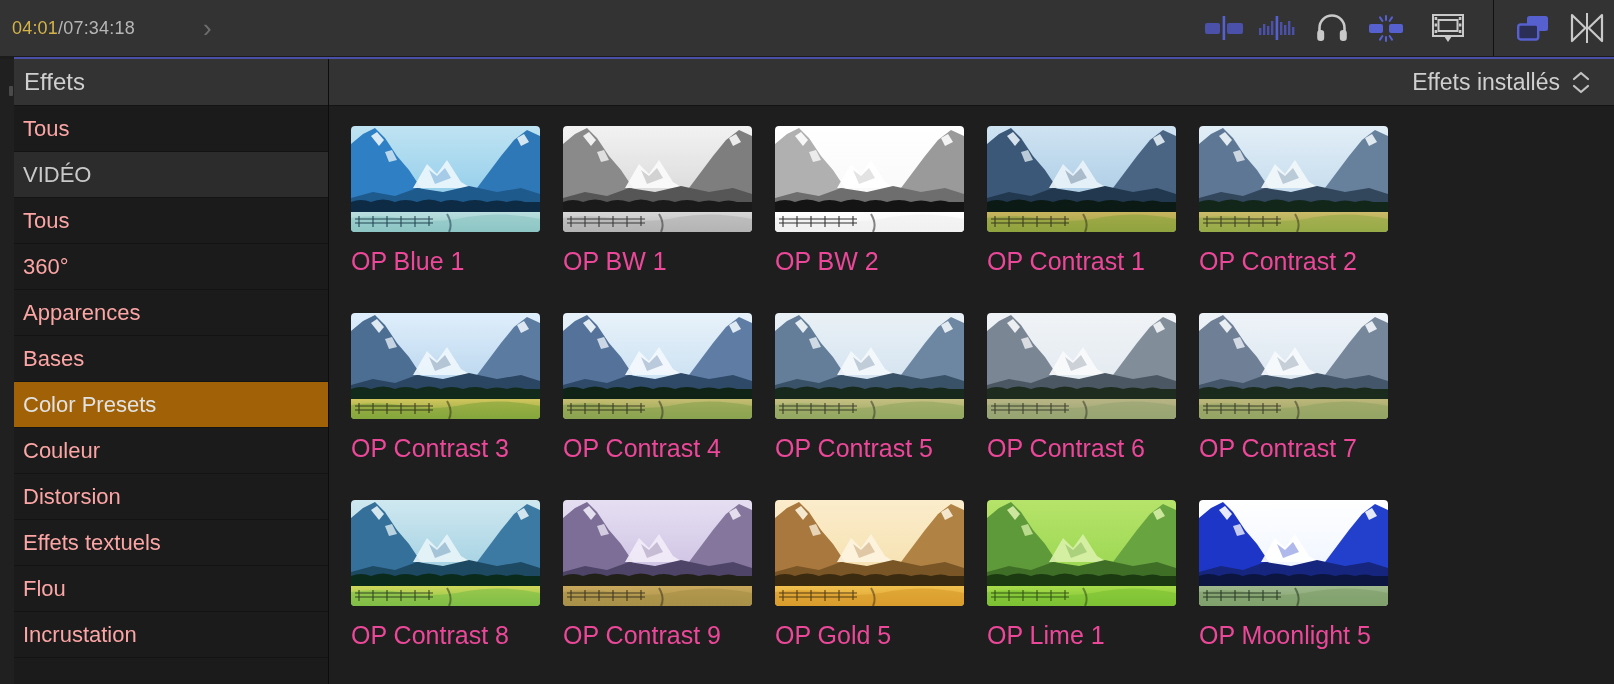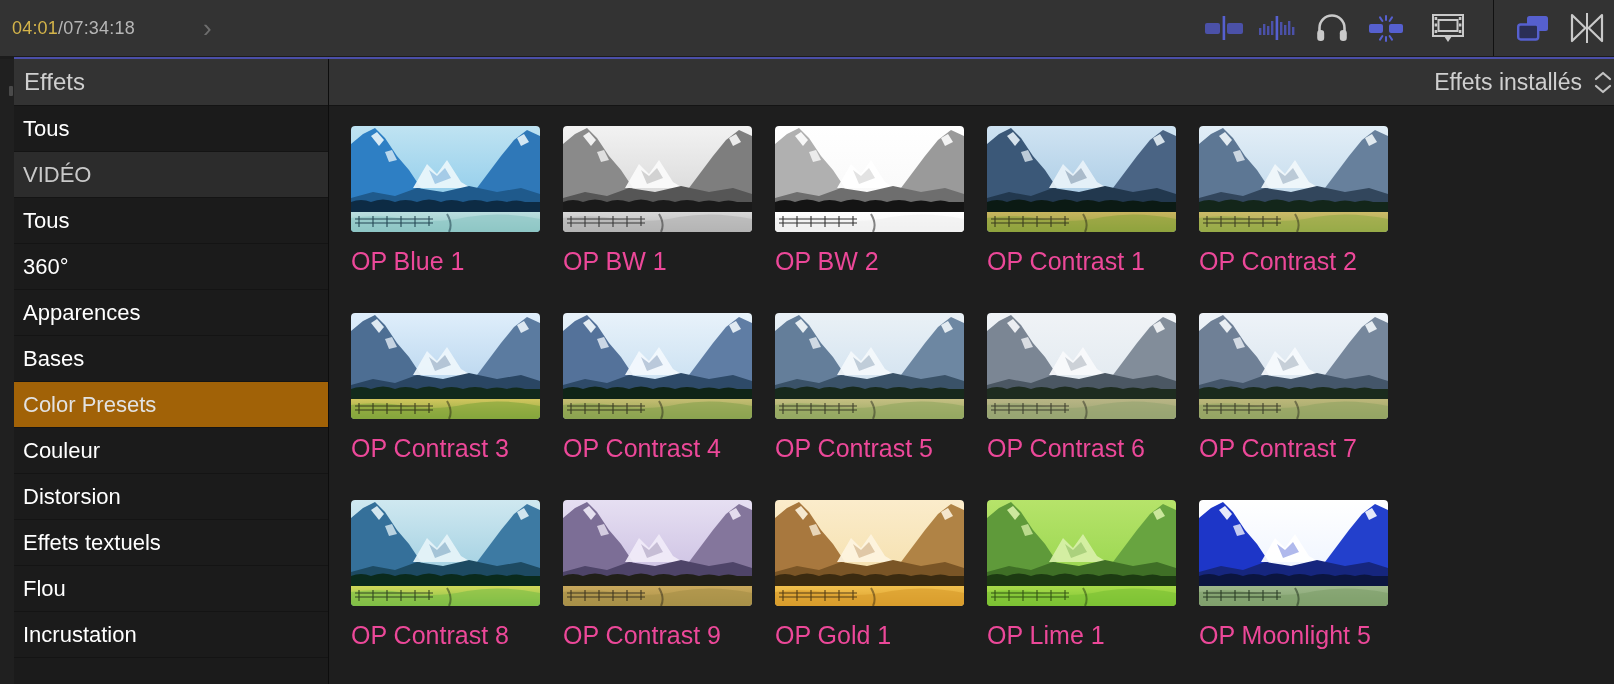--- a/index.html
+++ b/index.html
@@ -75,39 +75,39 @@
     height: 47px; background: #333333;
     display: flex; align-items: center;
     padding-left: 10px; box-sizing: border-box;
     border-bottom: 1px solid #141414;
   }
   .sb-title span { color: #cfcfcf; font-size: 24px; }
   .sb-item {
     height: 46px; display: flex; align-items: center;
     padding-left: 9px; box-sizing: border-box;
     border-bottom: 1px solid #141414;
-    color: #ffffff; font-size: 22px;
+    color: #fca5a5; font-size: 22px;
   }
   .sb-item.section {
     background: #2c2c2c; color: #c9c9c9;
   }
   .sb-item.selected {
     background: #a16207; color: #e2e2e2;
   }
 
   
   .browser {
     position: absolute; left: 329px; top: 59px; width: 1285px; height: 625px;
     background: #1e1e1e; overflow: hidden;
   }
   .br-header {
     height: 47px; background: #333333;
     border-bottom: 1px solid #141414;
     display: flex; align-items: center; justify-content: flex-end;
-    padding-right: 2px; box-sizing: border-box;
+    padding-right: 24px; box-sizing: border-box;
   }
   .br-header-label { color: #cfcfcf; font-size: 23px; }
   .stepper {
     margin-left: 12px; display: flex; flex-direction: column;
     align-items: center; justify-content: center; gap: 3px;
   }
   .stepper svg { display: block; }
 
   .grid {
     padding: 20px 0 0 22px;
@@ -909,21 +909,21 @@
       <line x1="36" y1="90" x2="36" y2="101"></line>
       <line x1="50" y1="90" x2="50" y2="101"></line>
       <line x1="64" y1="90" x2="64" y2="101"></line>
       <line x1="78" y1="90" x2="78" y2="100"></line>
       <line x1="4" y1="93" x2="82" y2="93"></line>
       <line x1="4" y1="97" x2="82" y2="97"></line>
     </g>
     <path d="M96 88 q6 10 2 18" stroke="#3c2c12" stroke-width="2" fill="none" opacity="0.5"></path>
   </svg>
           </div>
-          <div class="cell-label">OP Gold 1</div>
+          <div class="cell-label">OP Gold 5</div>
         </div>
         <div class="cell">
           <div class="thumb">
   <svg viewBox="0 0 189 106" preserveAspectRatio="none">
     <defs>
       <linearGradient id="sky13" x1="0" y1="0" x2="0" y2="1">
         <stop offset="0%" stop-color="#b6e36a"></stop>
         <stop offset="100%" stop-color="#8fd246"></stop>
       </linearGradient>
       <linearGradient id="mdw13" x1="0" y1="0" x2="0" y2="1">

